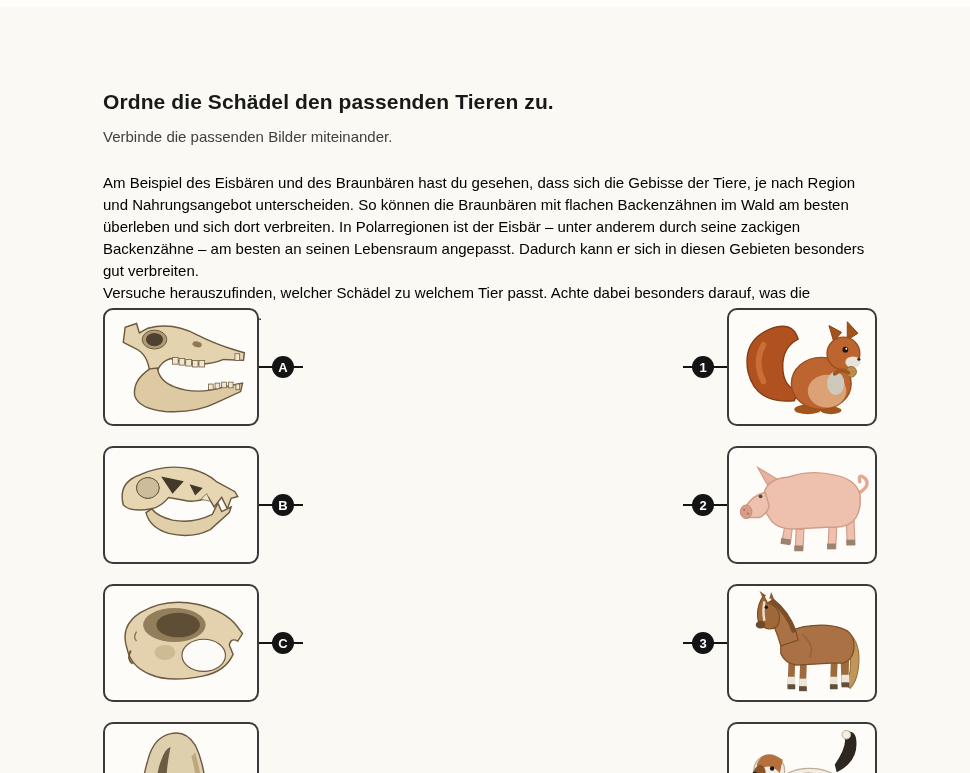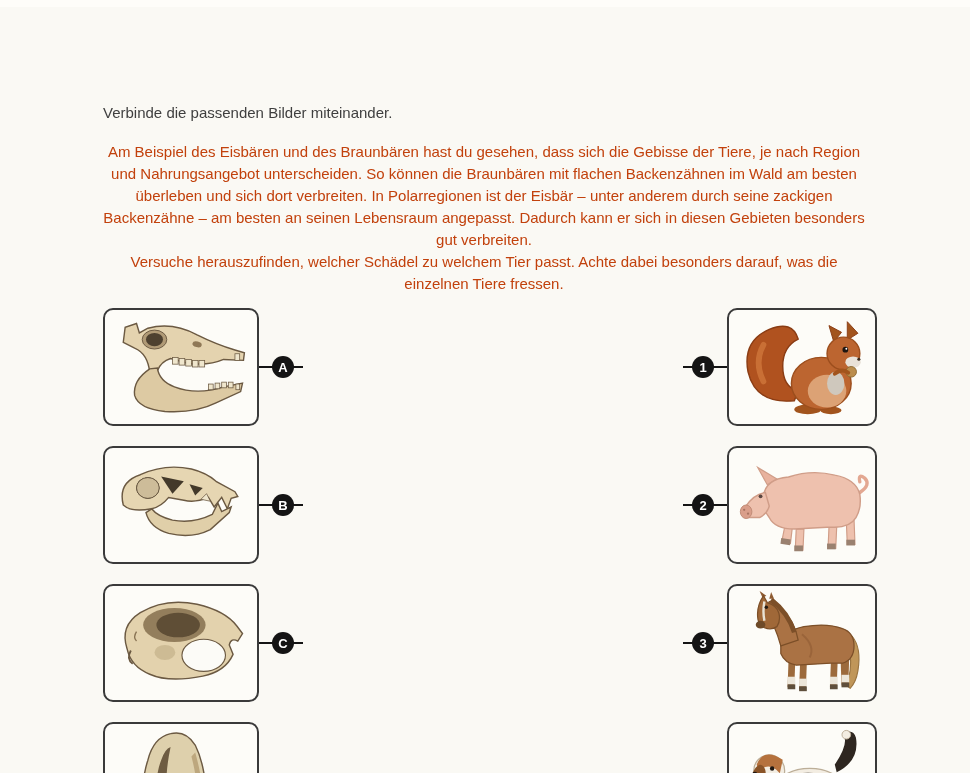--- a/index.html
+++ b/index.html
@@ -8,21 +8,21 @@
     background:#faf9f4;
     font-family:"Liberation Sans", sans-serif;
     position:relative;
     overflow:hidden;
     color:#1e1e1e;
   }
   .top-sheen { position:absolute; top:0; left:0; right:0; height:7px; background:#fefdf9; }
   .content { position:absolute; left:103px; top:90px; width:762px; }
   .title { font-size:21px; font-weight:700; color:#191919; letter-spacing:.1px; }
   .subtitle { margin-top:14px; font-size:15px; color:#3f3f3f; }
-  .intro { margin-top:20px; font-size:15px; line-height:22px; color:#c2410c;text-align:center; }
+  .intro { margin-top:27px; font-size:15px; line-height:22px; color:#000000; }
   .match-area { position:absolute; left:0; top:0; width:970px; height:773px; }
   .card {
     position:absolute;
     background:#fdfcf8;
     border:2px solid #3a3a3a;
     border-radius:10px;
     display:flex; align-items:center; justify-content:center;
     overflow:hidden;
   }
   .card.left  { left:103px; width:156px; height:118px; }
@@ -36,20 +36,21 @@
     cursor:pointer;
   }
   svg { display:block; }
 </style>
 </head>
 <body>
 
 <div class="top-sheen"></div>
 
 <div class="content">
+  <h1 class="title">Ordne die Schädel den passenden Tieren zu.</h1>
   <p class="subtitle">Verbinde die passenden Bilder miteinander.</p>
   <div class="intro">
     <div>Am Beispiel des Eisbären und des Braunbären hast du gesehen, dass sich die Gebisse der Tiere, je nach Region und Nahrungsangebot unterscheiden. So können die Braunbären mit flachen Backenzähnen im Wald am besten überleben und sich dort verbreiten. In Polarregionen ist der Eisbär – unter anderem durch seine zackigen Backenzähne – am besten an seinen Lebensraum angepasst. Dadurch kann er sich in diesen Gebieten besonders gut verbreiten.</div>
     <div>Versuche herauszufinden, welcher Schädel zu welchem Tier passt. Achte dabei besonders darauf, was die einzelnen Tiere fressen.</div>
   </div>
 </div>
 
 <div class="match-area">
 
   <div class="card left" style="top:308px">

